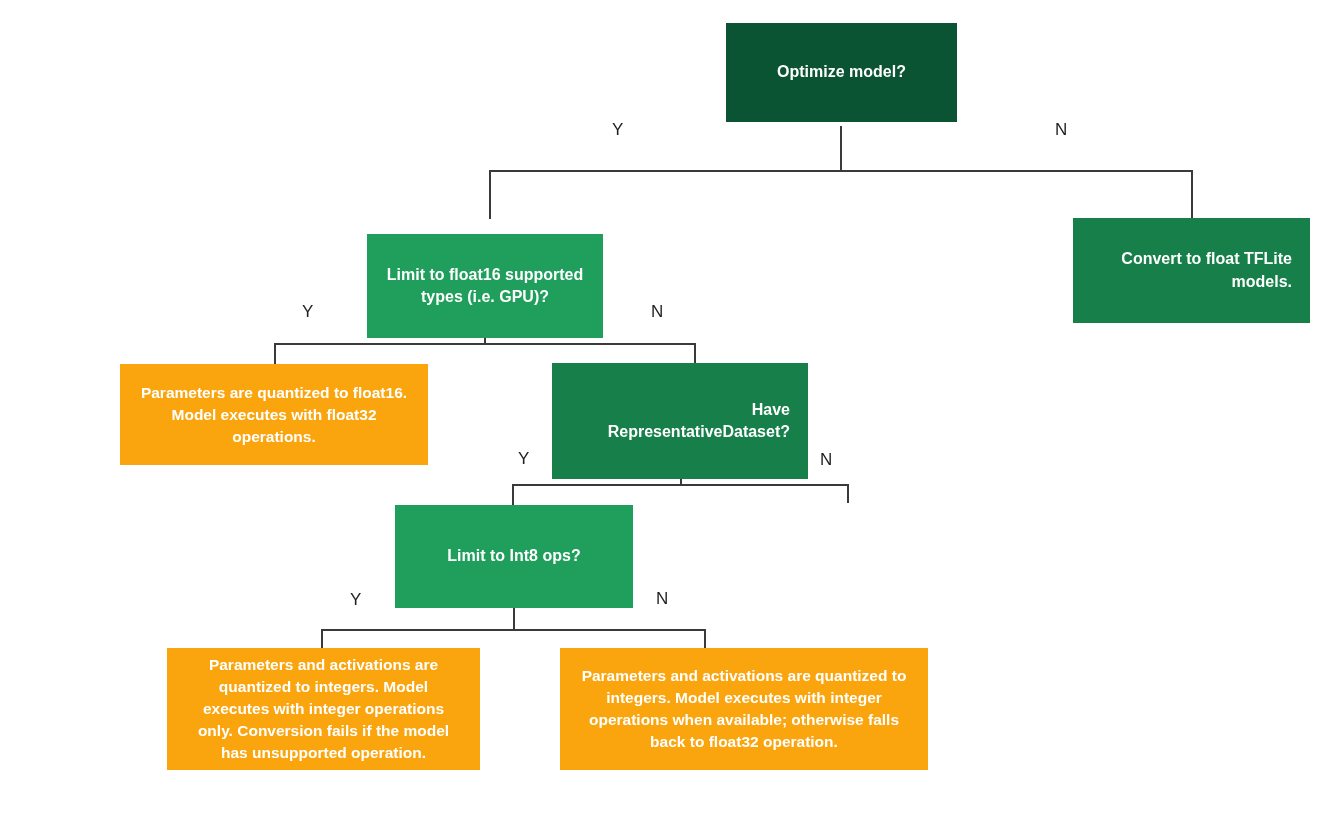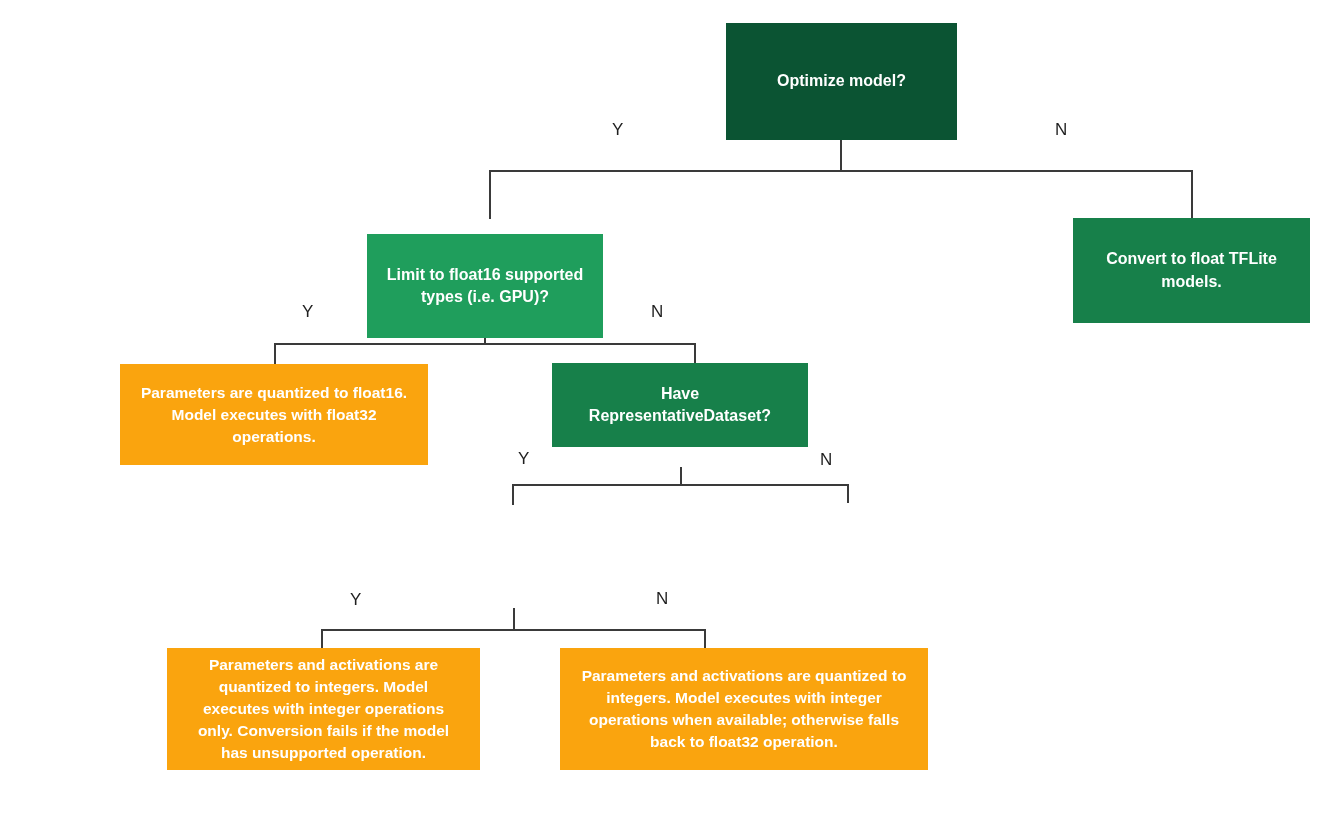--- a/index.html
+++ b/index.html
@@ -23,21 +23,21 @@
   .node{
     position:absolute;
     display:flex;align-items:center;justify-content:center;
     text-align:center;
     color:var(--box-text);
     font-weight:bold;
     box-sizing:border-box;
   }
   .node .lbl{display:block;width:100%;}
   .node.dark{background:var(--dark-green);}
-  .node.mid{background:var(--mid-green);}
+  .node.mid{background:var(--mid-green);text-align:right;}
   .node.bright{background:var(--bright-green);}
   .node.orange{background:var(--orange);}
   .node.q{font-size:16px;line-height:1.4;padding:0 18px;}
   .node.r{font-size:15.5px;line-height:1.42;padding:0 18px;}
   .line{position:absolute;background:var(--line);}
   .line.v{width:2px;}
   .line.h{height:2px;}
   .edge-label{
     position:absolute;
     font-size:17px;
@@ -63,40 +63,43 @@
   <div class="line v" style="left:680px;top:467px;height:18px"></div>
   <div class="line h" style="left:512px;top:484px;width:337px"></div>
   <div class="line v" style="left:512px;top:484px;height:21px"></div>
   <div class="line v" style="left:847px;top:484px;height:19px"></div>
 
   <div class="line v" style="left:513px;top:608px;height:22px"></div>
   <div class="line h" style="left:321px;top:629px;width:385px"></div>
   <div class="line v" style="left:321px;top:629px;height:19px"></div>
   <div class="line v" style="left:704px;top:629px;height:19px"></div>
 
-  <div class="node dark q" style="left:726px;top:23px;width:231px;height:117px">
+  <div class="node dark q" style="left:726px;top:23px;width:231px;height:99px">
     <span class="lbl">Optimize model?</span>
   </div>
 
   <div class="node bright q" style="left:367px;top:234px;width:236px;height:104px">
     <span class="lbl">Limit to float16 supported types (i.e. GPU)?</span>
   </div>
 
   <div class="node mid q" style="left:1073px;top:218px;width:237px;height:105px">
     <span class="lbl">Convert to float TFLite models.</span>
   </div>
 
   <div class="node orange r" style="left:120px;top:364px;width:308px;height:101px">
     <span class="lbl">Parameters are quantized to float16. Model executes with float32 operations.</span>
   </div>
 
-  <div class="node mid q" style="left:552px;top:363px;width:256px;height:84px">
+  <div class="node mid q" style="left:552px;top:363px;width:256px;height:116px">
     <span class="lbl">Have RepresentativeDataset?</span>
   </div>
 
+  <div class="node bright q" style="left:395px;top:505px;width:238px;height:103px">
+    <span class="lbl">Limit to Int8 ops?</span>
+  </div>
 
 
   <div class="node orange r" style="left:167px;top:648px;width:313px;height:122px">
     <span class="lbl">Parameters and activations are quantized to integers. Model executes with integer operations only. Conversion fails if the model has unsupported operation.</span>
   </div>
 
   <div class="node orange r" style="left:560px;top:648px;width:368px;height:122px">
     <span class="lbl">Parameters and activations are quantized to integers. Model executes with integer operations when available; otherwise falls back to float32 operation.</span>
   </div>
 

